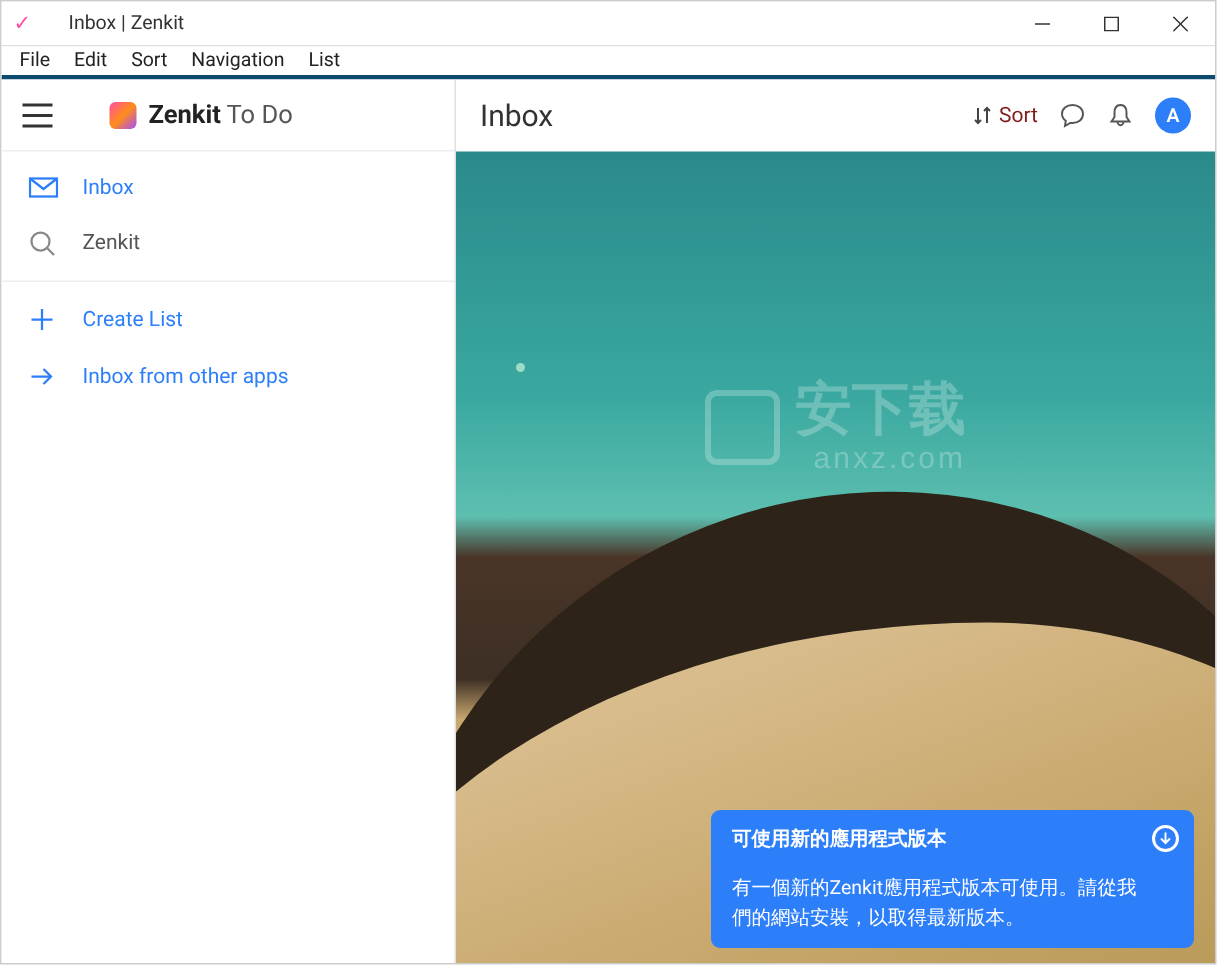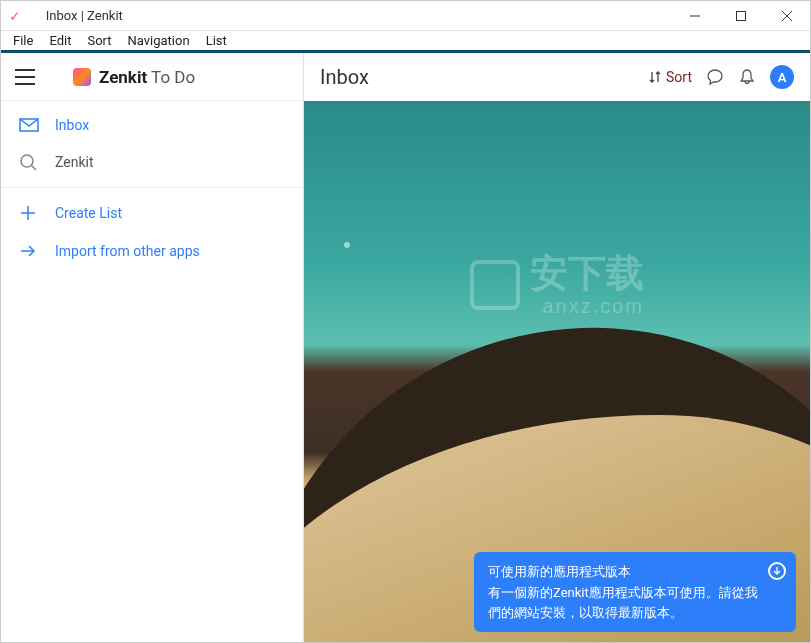--- a/index.html
+++ b/index.html
@@ -254,22 +254,22 @@
       right: 14px;
       left: 170px;
       background: #2d7ff9;
       color: #fff;
       border-radius: 6px;
       padding: 10px 36px 10px 14px;
       font-size: 13px;
       line-height: 1.5;
     }
     .notification .notif-title {
-      font-weight: 400;
-      margin-bottom: 2px;
+      font-weight: 700;
+      margin-bottom: 14px;
     }
     .notification .notif-body {
       font-weight: 400;
     }
     .notification .notif-action {
       position: absolute;
       right: 10px;
       top: 10px;
       width: 18px;
       height: 18px;
@@ -365,21 +365,21 @@
         </span>
         <span class="row-label">Create List</span>
       </div>
       <div class="sidebar-row">
         <span class="row-icon">
           <svg width="18" height="18" viewBox="0 0 18 18">
               <line x1="2" y1="9" x2="15" y2="9" stroke="#2d7ff9" stroke-width="1.5"></line>
               <path d="M10 4 L15 9 L10 14" fill="none" stroke="#2d7ff9" stroke-width="1.5"></path>
             </svg>
         </span>
-        <span class="row-label">Import from other apps</span>
+        <span class="row-label">Inbox from other apps</span>
       </div>
     </div>
   </div>
 
   <div class="content">
     <div class="content-header">
       <div class="content-title">Inbox</div>
       <div class="content-toolbar">
         <div class="sort-btn">
           <span>

